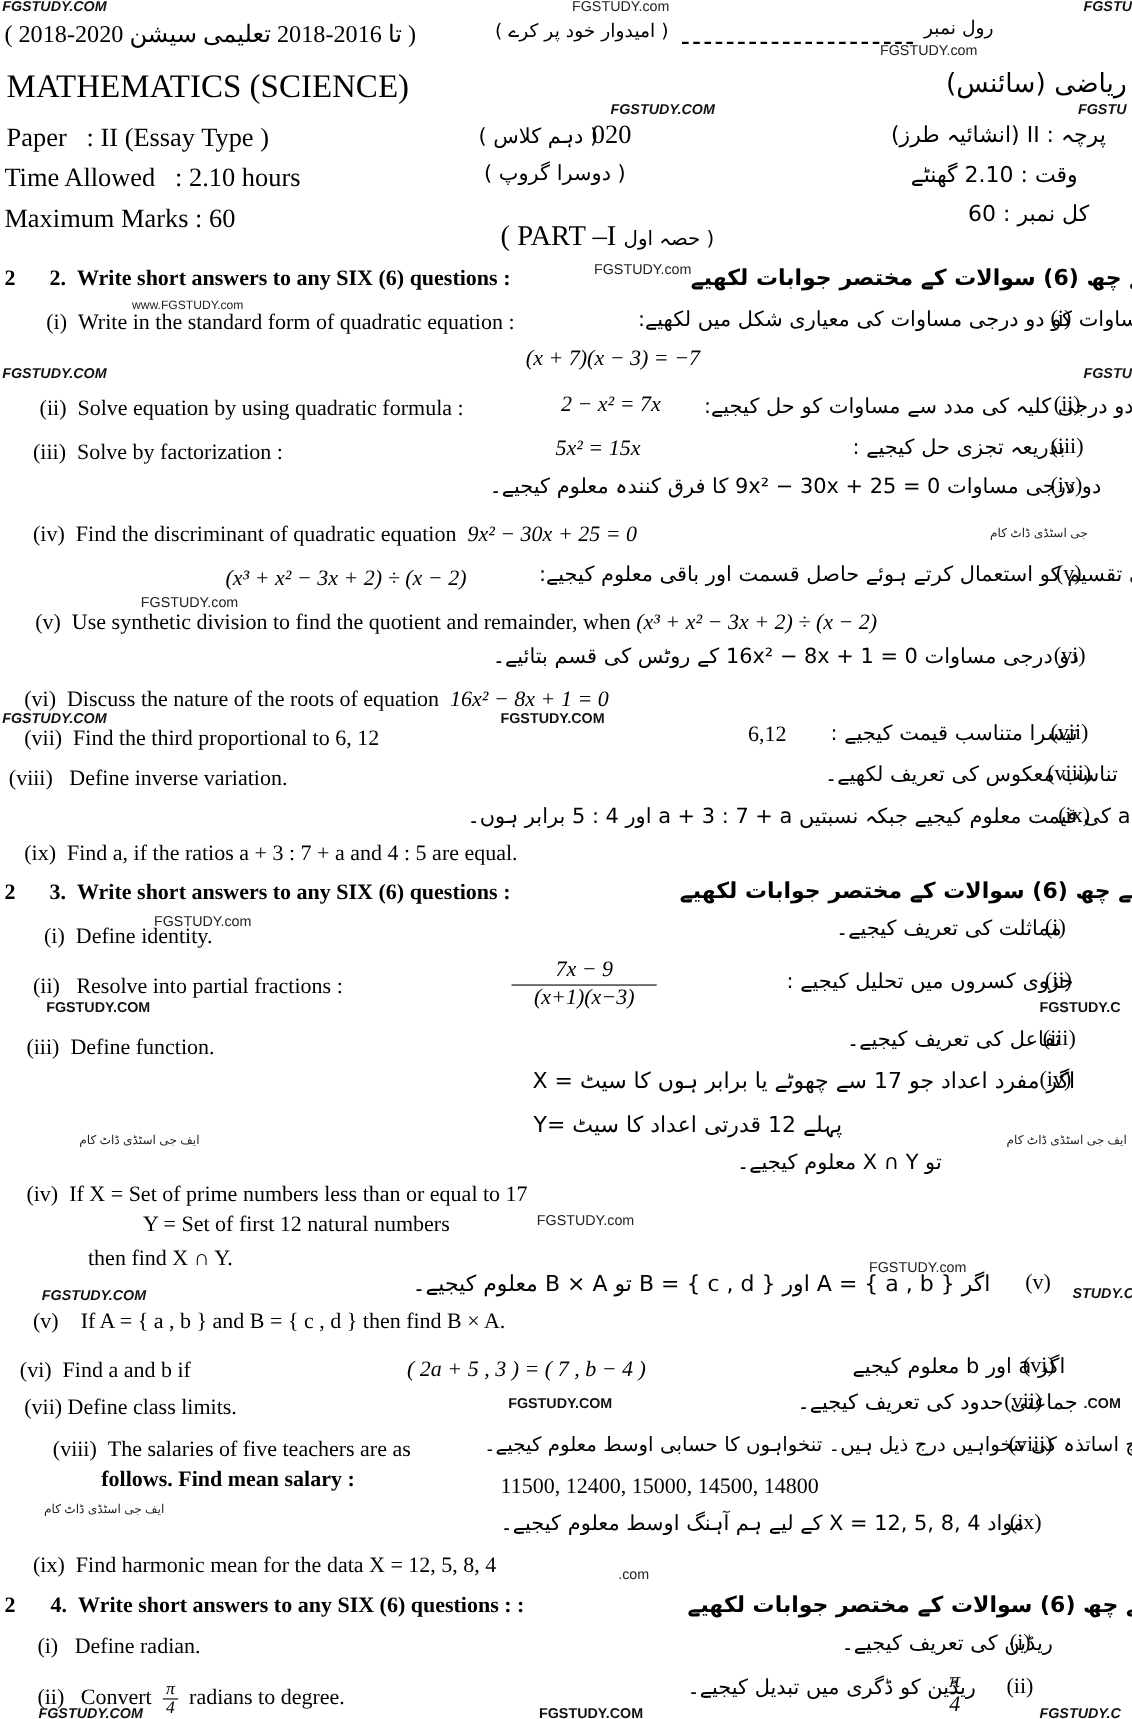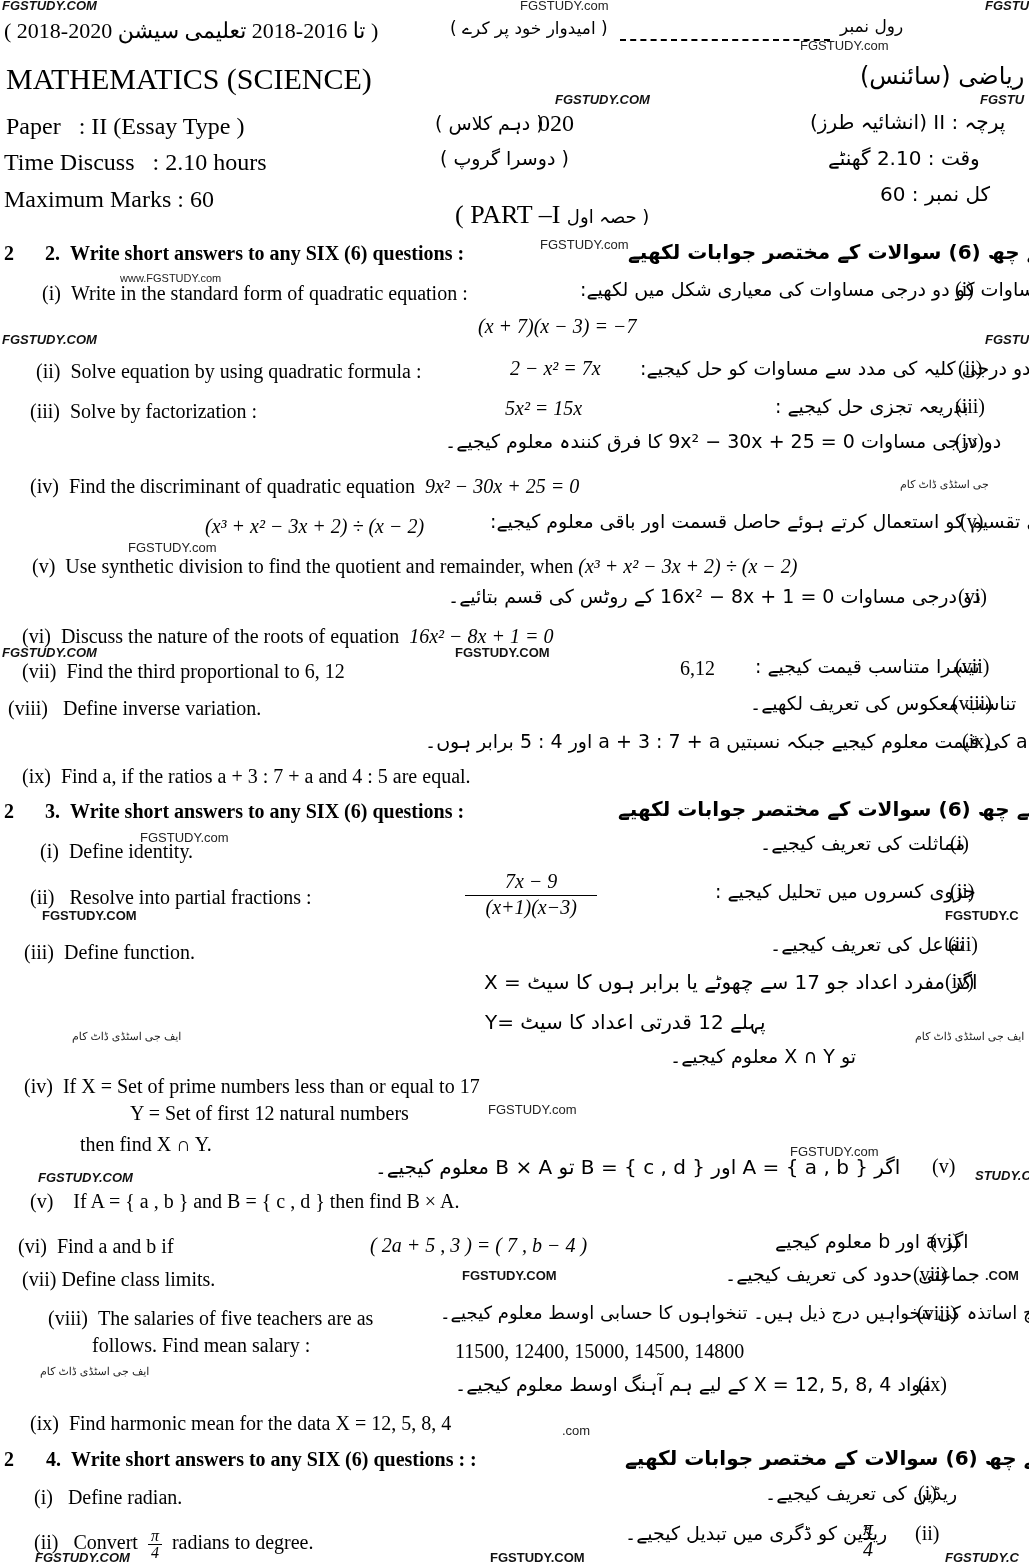--- a/index.html
+++ b/index.html
@@ -57,21 +57,21 @@
 
 <div class="a en" style="left:4px;top:18px;font-size:22px;">( 2018-2020 تا 2016-2018 تعلیمی سیشن )</div>
 <div class="a ur" style="left:450px;top:18px;font-size:17px;">( امیدوار خود پر کرے )</div>
 <div class="a" style="left:620px;top:30px;"><span class="dash"></span></div>
 <div class="a ur" style="left:840px;top:16px;font-size:17px;">رول نمبر</div>
 
 <div class="a big" style="left:6px;top:62px;">MATHEMATICS   (SCIENCE)</div>
 <div class="a ur" style="left:860px;top:62px;font-size:24px;">ریاضی (سائنس)</div>
 
 <div class="a hdr" style="left:6px;top:113px;"><span>Paper</span>&nbsp;&nbsp;&nbsp;<span>: II (Essay Type )</span></div>
-<div class="a hdr" style="left:4px;top:149px;"><span>Time Discuss</span>&nbsp;&nbsp;&nbsp;<span>:   2.10 hours</span></div>
+<div class="a hdr" style="left:4px;top:149px;"><span>Time Allowed</span>&nbsp;&nbsp;&nbsp;<span>:   2.10 hours</span></div>
 <div class="a hdr" style="left:4px;top:186px;"><span>Maximum Marks</span>&nbsp;<span>:   60</span></div>
 
 <div class="a ur" style="left:435px;top:112px;">( دہم کلاس )</div>
 <div class="a hdr" style="left:538px;top:110px;">020</div>
 <div class="a ur" style="left:440px;top:147px;">( دوسرا گروپ )</div>
 
 <div class="a ur" style="left:775px;top:110px;font-size:20px;margin-left:35px;">پرچہ   :   II   (انشائیہ طرز)</div>
 <div class="a ur" style="left:828px;top:146px;font-size:20px;">وقت   :   2.10 گھنٹے</div>
 <div class="a ur" style="left:880px;top:182px;font-size:20px;">کل نمبر   :   60</div>
 
@@ -159,21 +159,21 @@
 <div class="a en" style="left:18px;top:1235px;"><span>(vi)</span>&nbsp;&nbsp;<span>Find  a  and  b  if</span></div>
 <div class="a math" style="left:370px;top:1234px;">( 2a + 5 , 3 ) = ( 7 , b − 4 )</div>
 <div class="a ur" style="left:775px;top:1230px;">اگر  a  اور  b  معلوم کیجیے</div>
 <div class="a en" style="left:930px;top:1230px;">(vi)</div>
 
 <div class="a en" style="left:22px;top:1268px;"><span>(vii)</span>&nbsp;<span>Define class limits.</span></div>
 <div class="a ur" style="left:725px;top:1263px;">جماعتی حدود کی تعریف کیجیے۔</div>
 <div class="a en" style="left:913px;top:1263px;">(vii)</div>
 
 <div class="a en" style="left:8px;top:1307px;margin-left:40px;"><span>(viii)</span>&nbsp;&nbsp;<span>The salaries of five teachers are as</span></div>
-<div class="a en" style="left:92px;top:1334px;">follows.  Find mean salary  :</div>
+<div class="a en" style="left:92px;top:1334px;font-weight:bold;">follows.  Find mean salary  :</div>
 <div class="a ur" style="left:440px;top:1302px;font-size:18px;">پانچ اساتذہ کی تنخواہیں درج ذیل ہیں۔ تنخواہوں کا حسابی اوسط معلوم کیجیے۔</div>
 <div class="a en" style="left:917px;top:1302px;">(viii)</div>
 <div class="a en" style="left:455px;top:1340px;">11500, 12400, 15000, 14500, 14800</div>
 
 <div class="a ur" style="left:455px;top:1373px;">مواد  X = 12, 5, 8, 4  کے لیے ہم آہنگ اوسط معلوم کیجیے۔</div>
 <div class="a en" style="left:918px;top:1373px;">(ix)</div>
 <div class="a en" style="left:30px;top:1412px;"><span>(ix)</span>&nbsp;&nbsp;<span>Find harmonic mean for the data X = 12, 5, 8, 4</span></div>
 
 <div class="a qh" style="left:4px;top:1448px;">2</div>
 <div class="a qh" style="left:46px;top:1448px;"><span>4.</span>&nbsp;&nbsp;<span>Write short answers to any SIX (6) questions :   :</span></div>

